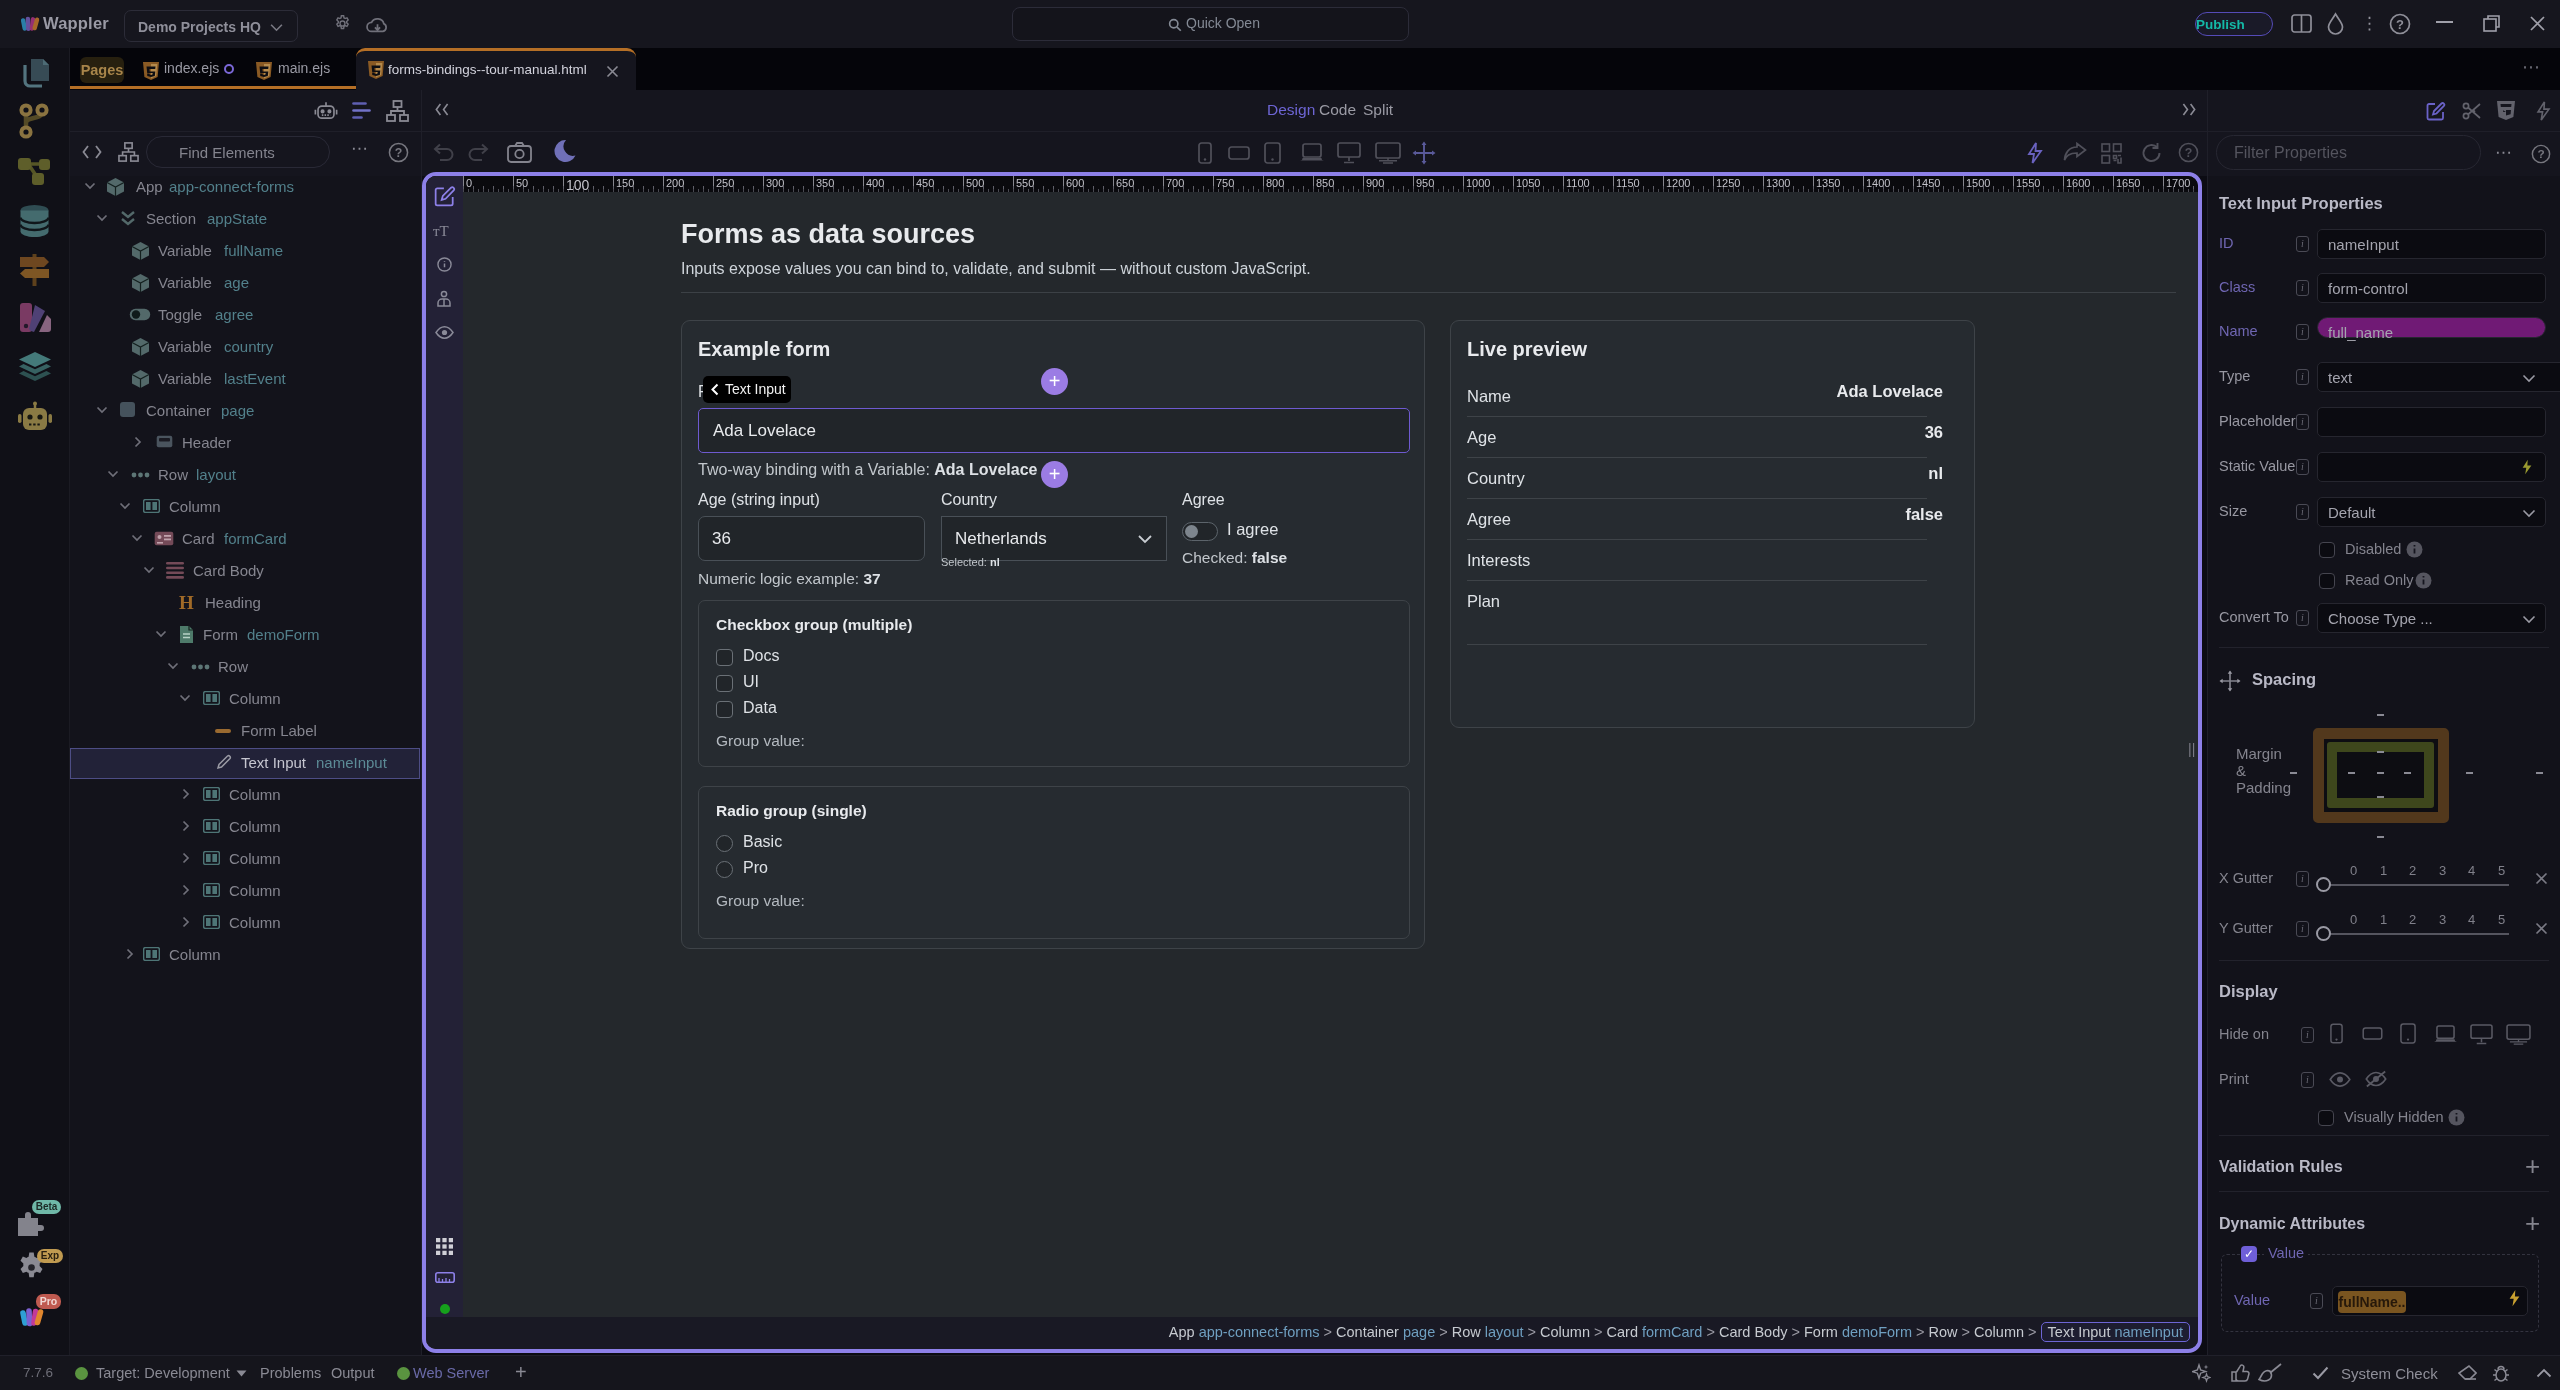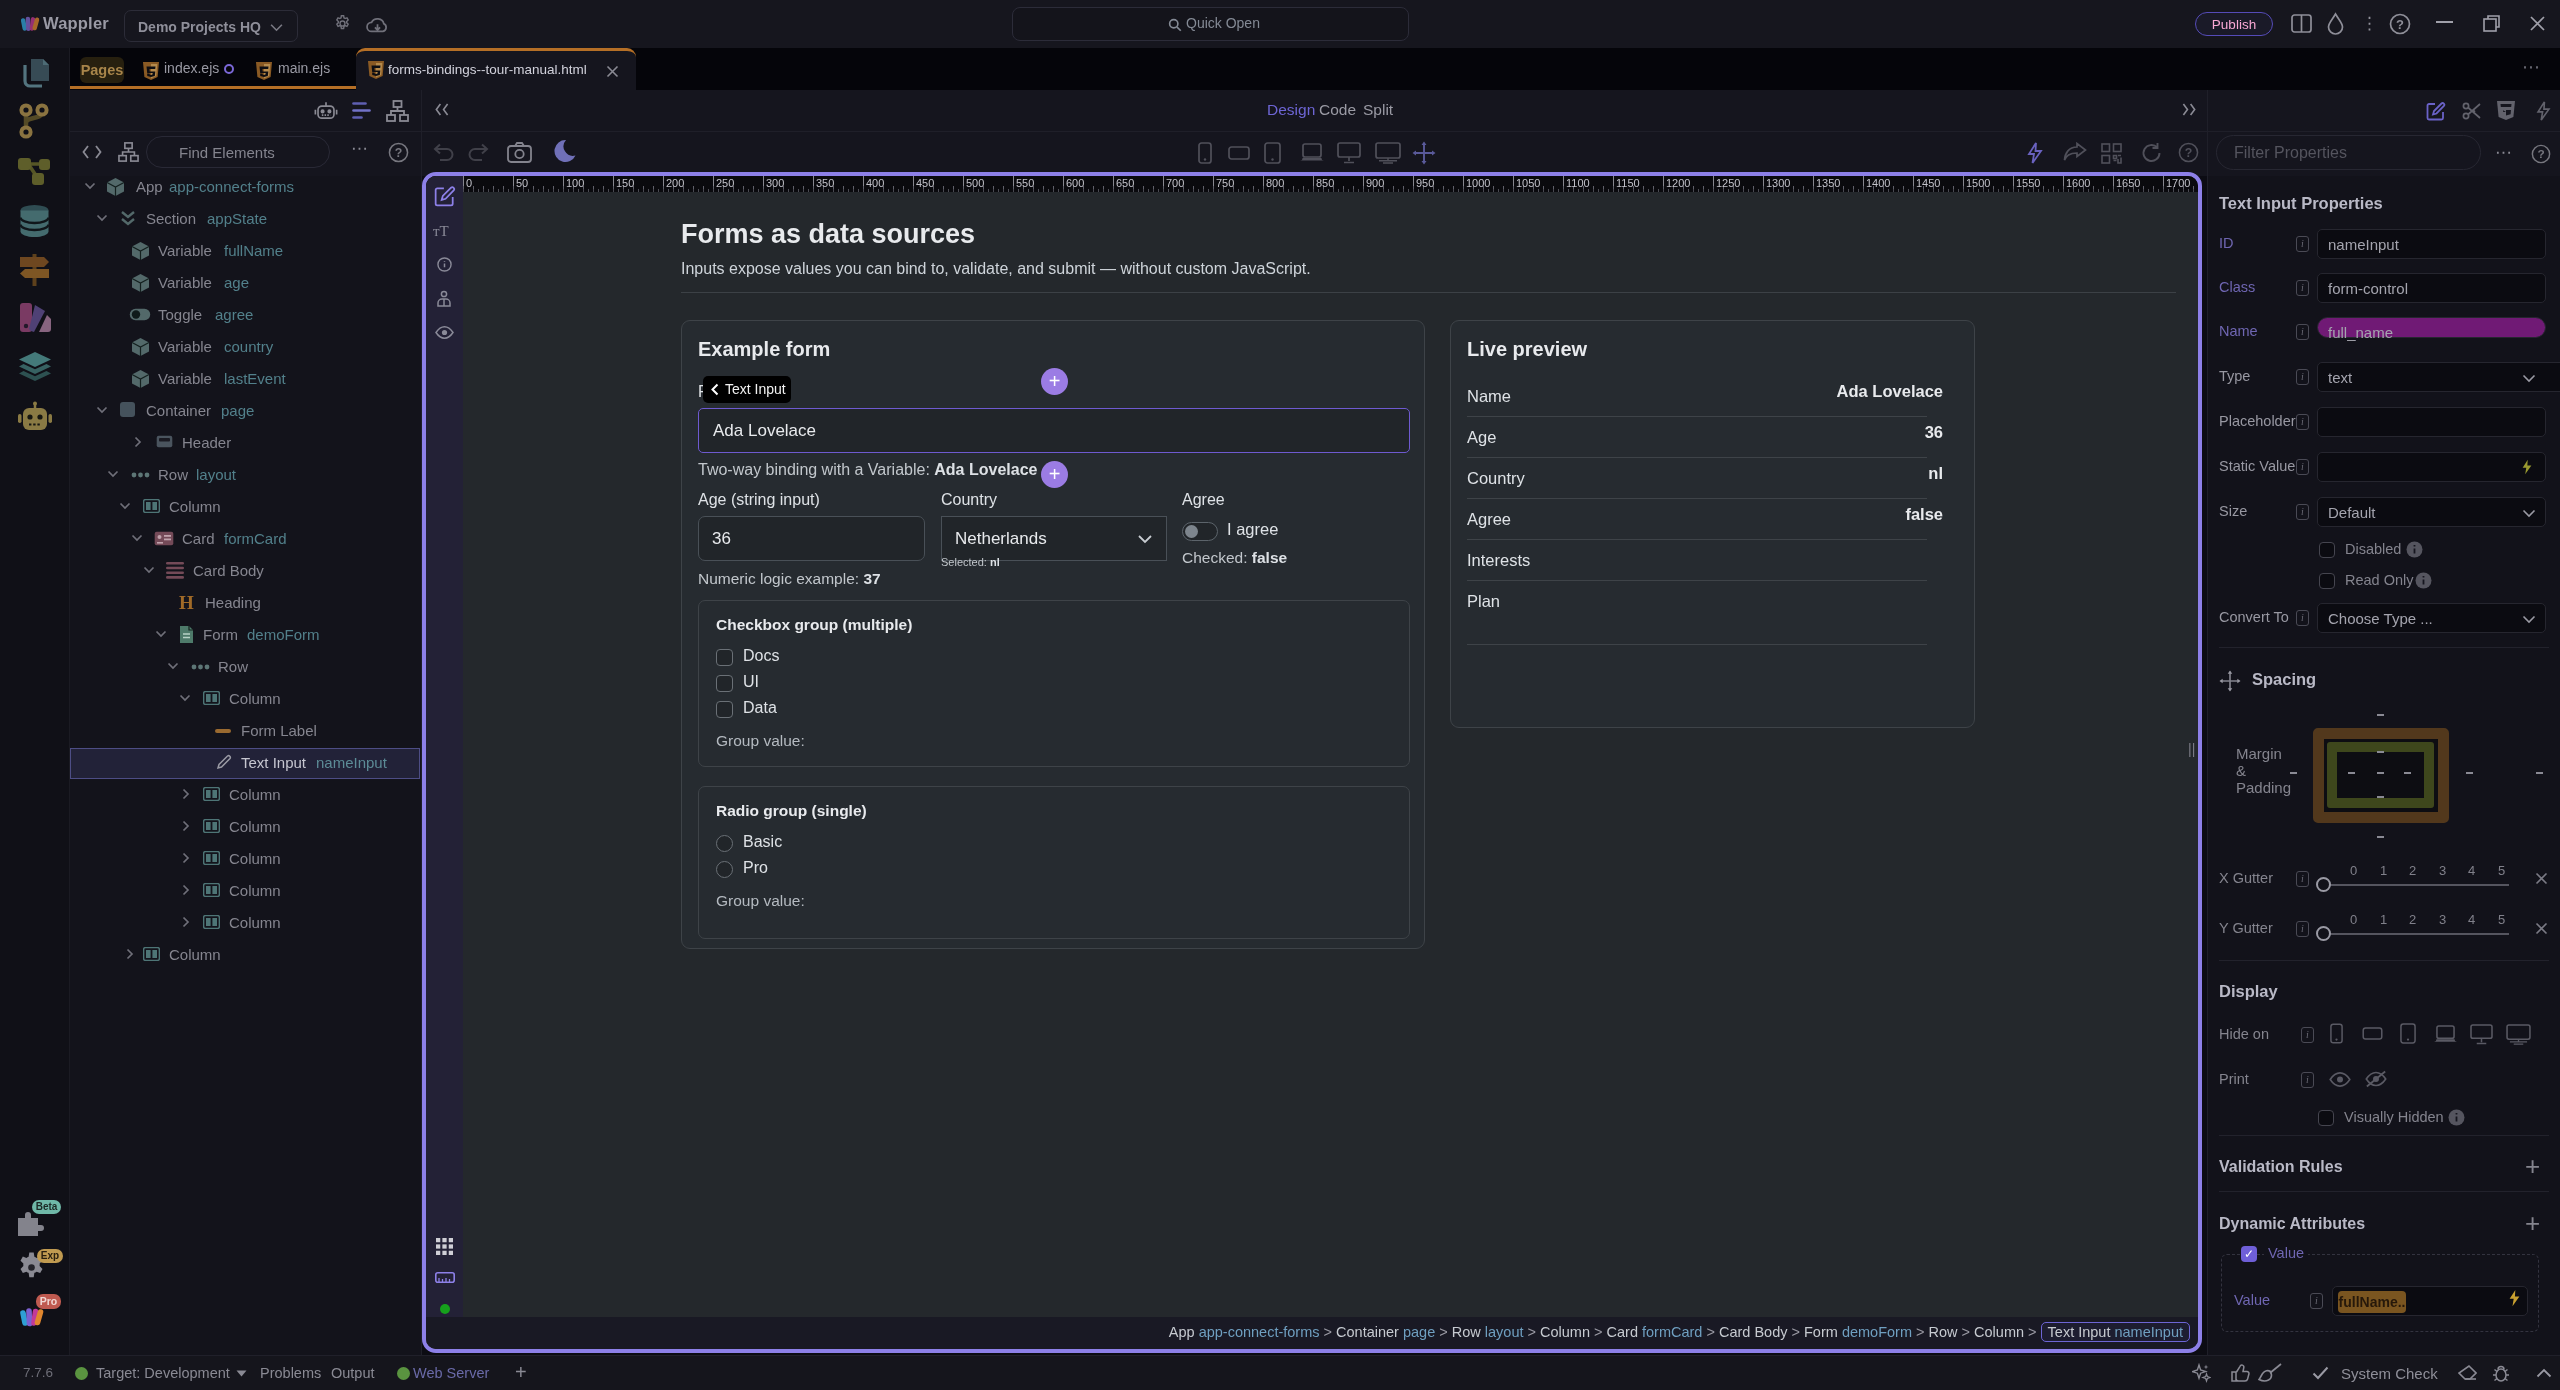--- a/index.html
+++ b/index.html
@@ -34,21 +34,21 @@
 
   <div class="a" style="left:1012px;top:7px;width:397px;height:34px;background:#14141b;border:1px solid #2c2c39;border-radius:8px">
     <svg class="a" style="left:155px;top:10px" width="14" height="14" viewBox="0 0 17 17">
         <circle cx="7" cy="7" r="5" fill="none" stroke="#848a95" stroke-width="2"></circle>
         <path d="M11 11 L15.5 15.5" stroke="#848a95" stroke-width="2"></path>
       </svg>
     <div class="a" style="left:173px;top:7px;font-size:14px;color:#848a95">Quick Open</div>
   </div>
 
   <div class="a" style="left:2195px;top:12px;width:78px;height:24px;border:1.5px solid #554bb8;border-radius:13px;background:#1a1a28">
-    <div class="a" style="left:0;top:4px;width:100%;text-align:center;font-size:13.5px;font-weight:normal;color:#f9a8d4">Publish</div>
+    <div class="a" style="left:0;top:4px;width:100%;font-size:13.5px;font-weight:bold;color:#14b8a6">Publish</div>
   </div>
   <svg class="a" style="left:2291px;top:14px" width="21" height="19" viewBox="0 0 21 19">
       <rect x="1" y="1" width="19" height="17" rx="2.5" fill="none" stroke="#8f8f99" stroke-width="1.7"></rect>
       <path d="M10.5 1 V18" stroke="#8f8f99" stroke-width="1.7"></path>
     </svg>
   <svg class="a" style="left:2327px;top:12px" width="17" height="23" viewBox="0 0 17 23">
       <path d="M8.5 2 C12 8 15.5 11 15.5 15 a7 7 0 0 1-14 0 C1.5 11 5 8 8.5 2z" fill="none" stroke="#8f8f99" stroke-width="1.7"></path>
     </svg>
   <div class="a" style="left:2361px;top:13px;font-size:17px;color:#8f8f99">⋮</div>
   <svg class="a" style="left:2389px;top:13px" width="22" height="22" viewBox="0 0 22 22">
@@ -547,21 +547,21 @@
 <div class="a" style="left:422px;top:172px;width:1780px;height:1181px;background:#24282c;border:4px solid #8d80e8;border-radius:14px;overflow:hidden">
 
   <div class="a" style="left:0;top:0;width:1772px;height:16px;background:#0a0a0e">
     <div class="a" style="left:37px;top:0;width:1735px;height:16px;background:
       repeating-linear-gradient(90deg,#4a4a52 0 1px,transparent 1px 5px),
       repeating-linear-gradient(90deg,#60606a 0 1px,transparent 1px 10px),
       repeating-linear-gradient(90deg,#86868e 0 1px,transparent 1px 50px);
       background-size:100% 3px,100% 6px,100% 16px;background-position:0 13px,0 10px,0 0;background-repeat:no-repeat;"></div>
     <div class="a" style="left:40px;top:1px;font-size:11px;color:#c2c2ca">0</div>
       <div class="a" style="left:90px;top:1px;font-size:11px;color:#c2c2ca">50</div>
-      <div class="a" style="left:140px;top:1px;font-size:11px;color:#c2c2ca">100</div>
+      <div class="a" style="left:140px;top:1px;font-size:14px;color:#c2c2ca">100</div>
       <div class="a" style="left:190px;top:1px;font-size:11px;color:#c2c2ca">150</div>
       <div class="a" style="left:240px;top:1px;font-size:11px;color:#c2c2ca">200</div>
       <div class="a" style="left:290px;top:1px;font-size:11px;color:#c2c2ca">250</div>
       <div class="a" style="left:340px;top:1px;font-size:11px;color:#c2c2ca">300</div>
       <div class="a" style="left:390px;top:1px;font-size:11px;color:#c2c2ca">350</div>
       <div class="a" style="left:440px;top:1px;font-size:11px;color:#c2c2ca">400</div>
       <div class="a" style="left:490px;top:1px;font-size:11px;color:#c2c2ca">450</div>
       <div class="a" style="left:540px;top:1px;font-size:11px;color:#c2c2ca">500</div>
       <div class="a" style="left:590px;top:1px;font-size:11px;color:#c2c2ca">550</div>
       <div class="a" style="left:640px;top:1px;font-size:11px;color:#c2c2ca">600</div>

